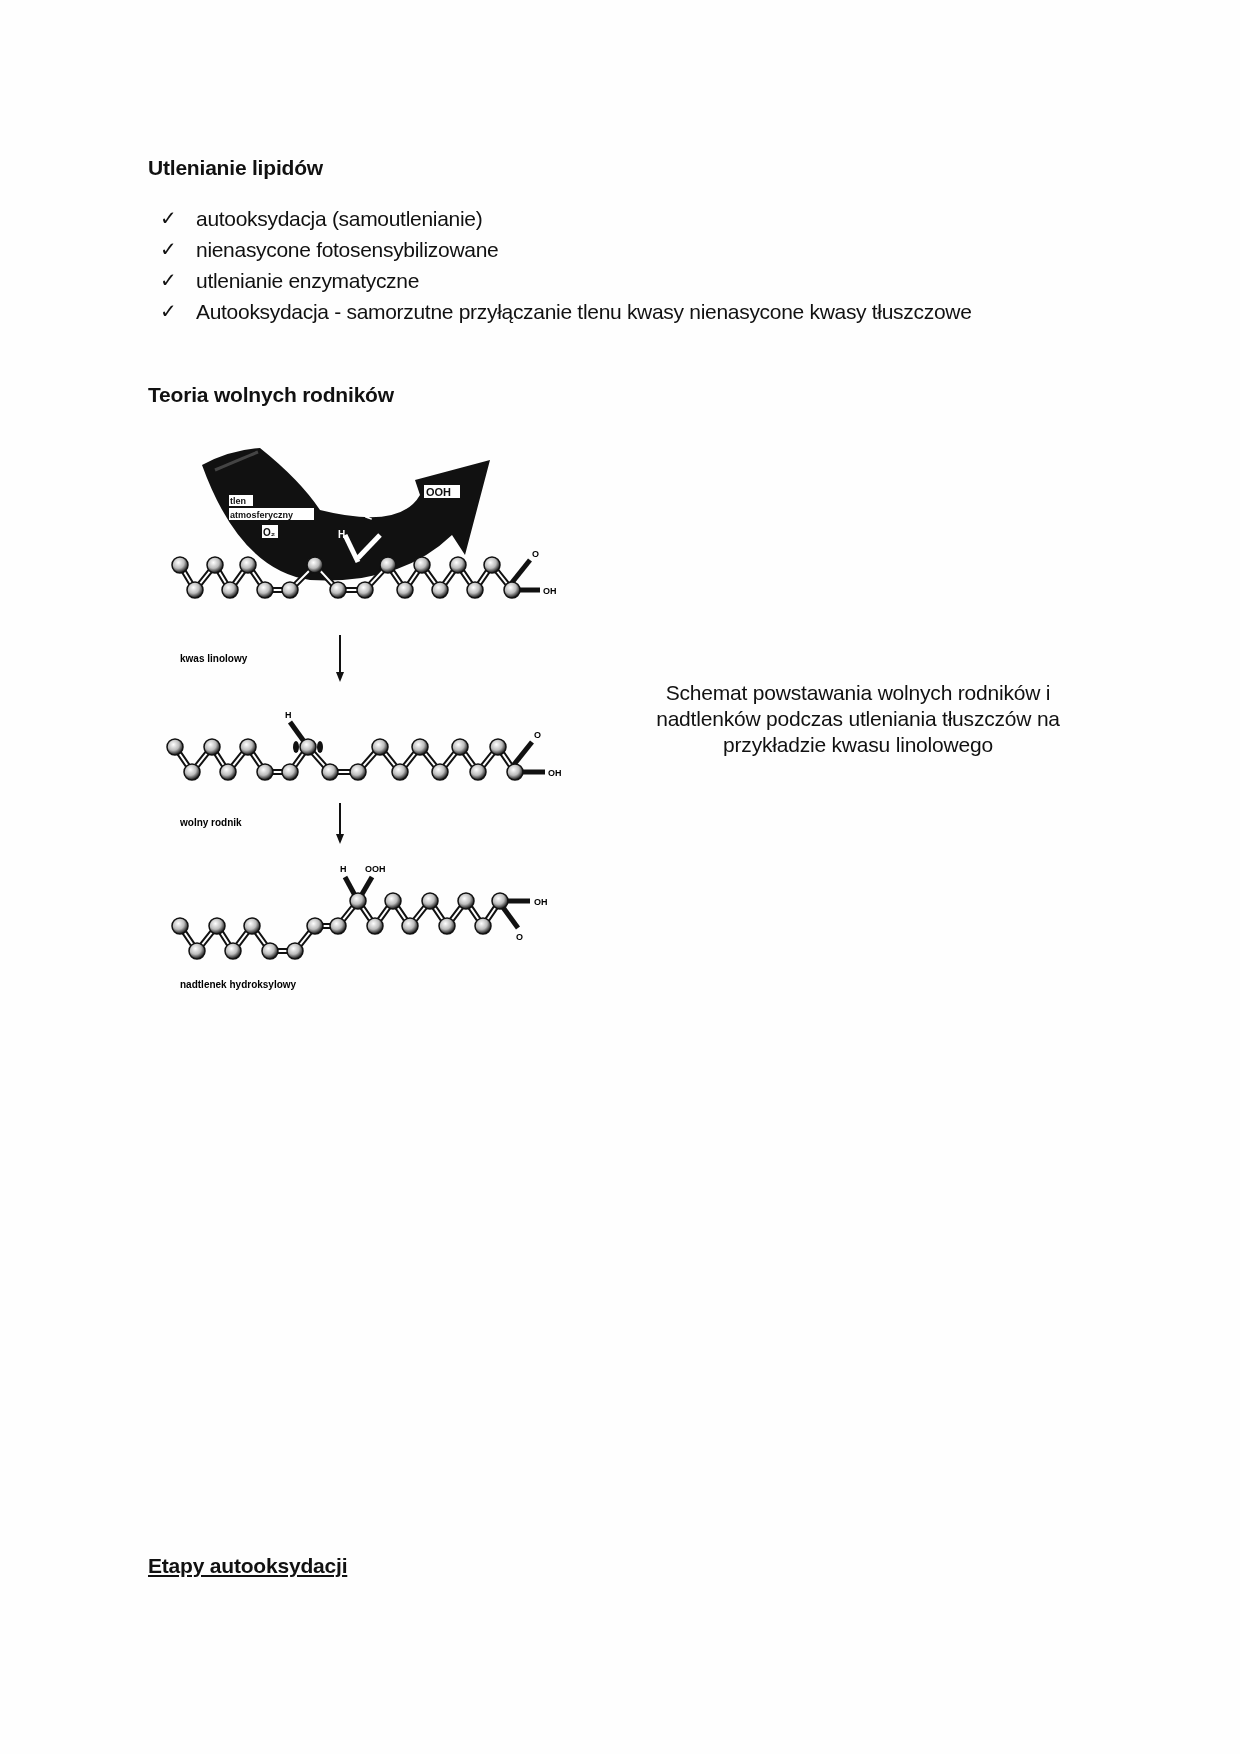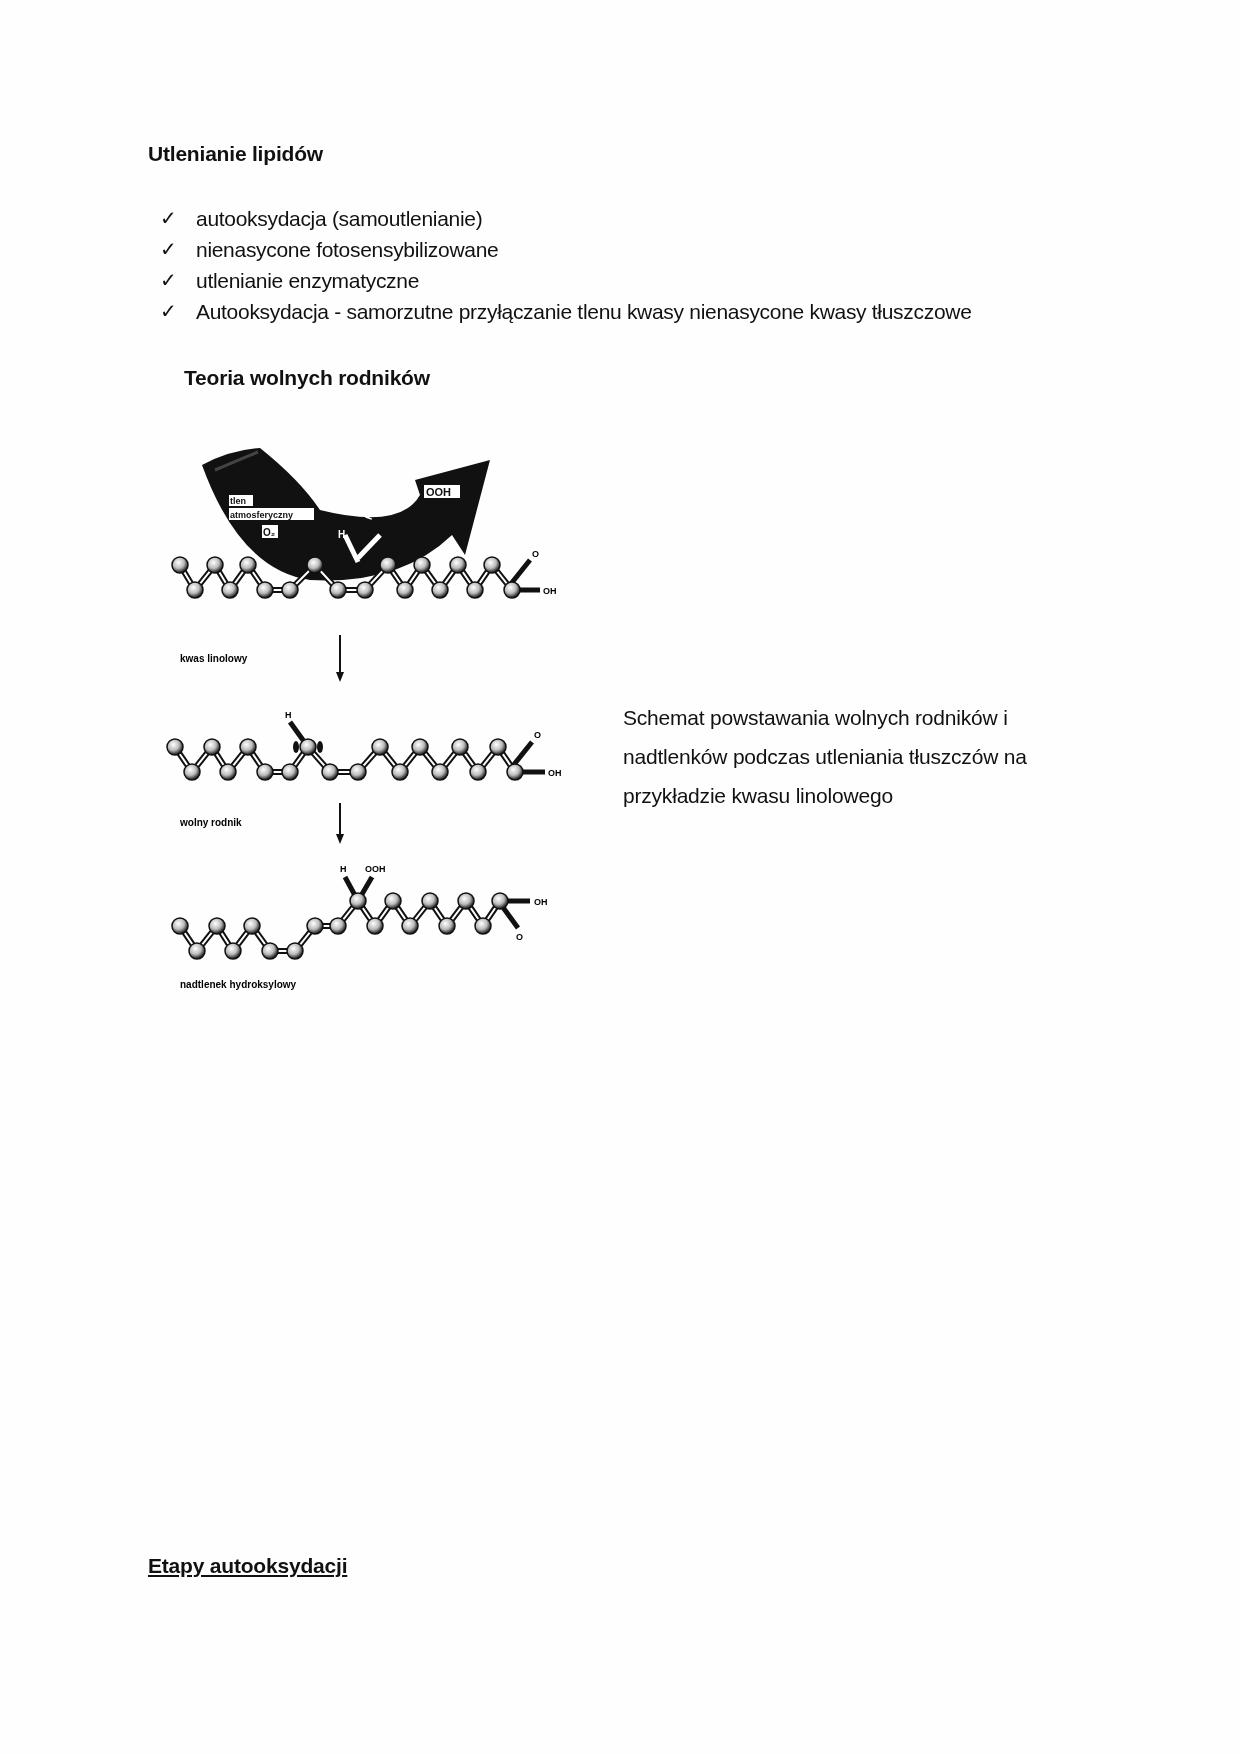--- a/index.html
+++ b/index.html
@@ -2,48 +2,48 @@
 <html><head>
 <meta charset="utf-8">
 <style>
   html, body { margin:0; padding:0; }
   body { width:1240px; height:1754px; background:#fefefe; position:relative; overflow:hidden;
          font-family:"Liberation Sans", sans-serif; color:#111; }
   .h { position:absolute; font-weight:bold; font-size:21px; letter-spacing:-0.2px; }
   .bullets { position:absolute; left:160px; top:203px; margin:0; padding:0; list-style:none; }
   .bullets li { height:31px; line-height:31px; font-size:21px; display:flex; align-items:center; letter-spacing:-0.3px; }
   .bullets .chk { width:36px; font-size:20px; }
-  .caption { position:absolute; left:623px; top:698px; width:470px; font-size:21px; line-height:39px; letter-spacing:-0.2px; }
+  .caption { position:absolute; left:623px; top:680px; width:470px; font-size:21px; line-height:26px; letter-spacing:-0.2px;text-align:center; }
   .figure { position:absolute; left:160px; top:440px; width:430px; height:570px; }
 </style>
 </head>
 <body>
 
-<div class="h" style="left:148px; top:142px;">Utlenianie lipidów</div>
+<div class="h" style="left:148px; top:156px;">Utlenianie lipidów</div>
 
 <ul class="bullets">
   <li>
       <span class="chk">✓</span>
       <span>autooksydacja (samoutlenianie)</span>
     </li>
   <li>
       <span class="chk">✓</span>
       <span>nienasycone fotosensybilizowane</span>
     </li>
   <li>
       <span class="chk">✓</span>
       <span>utlenianie enzymatyczne</span>
     </li>
   <li>
       <span class="chk">✓</span>
       <span>Autooksydacja - samorzutne przyłączanie tlenu kwasy nienasycone kwasy tłuszczowe</span>
     </li>
 </ul>
 
-<div class="h" style="left:148px; top:366px;margin-left:36px;">Teoria wolnych rodników</div>
+<div class="h" style="left:148px; top:383px;">Teoria wolnych rodników</div>
 
 <div class="figure">
   <svg width="430" height="570" viewBox="0 0 430 570">
     <defs>
       <radialGradient id="ball" cx="40%" cy="35%" r="65%">
         <stop offset="0%" stop-color="#ffffff"></stop>
         <stop offset="55%" stop-color="#bbbbbb"></stop>
         <stop offset="100%" stop-color="#111111"></stop>
       </radialGradient>
     </defs>

